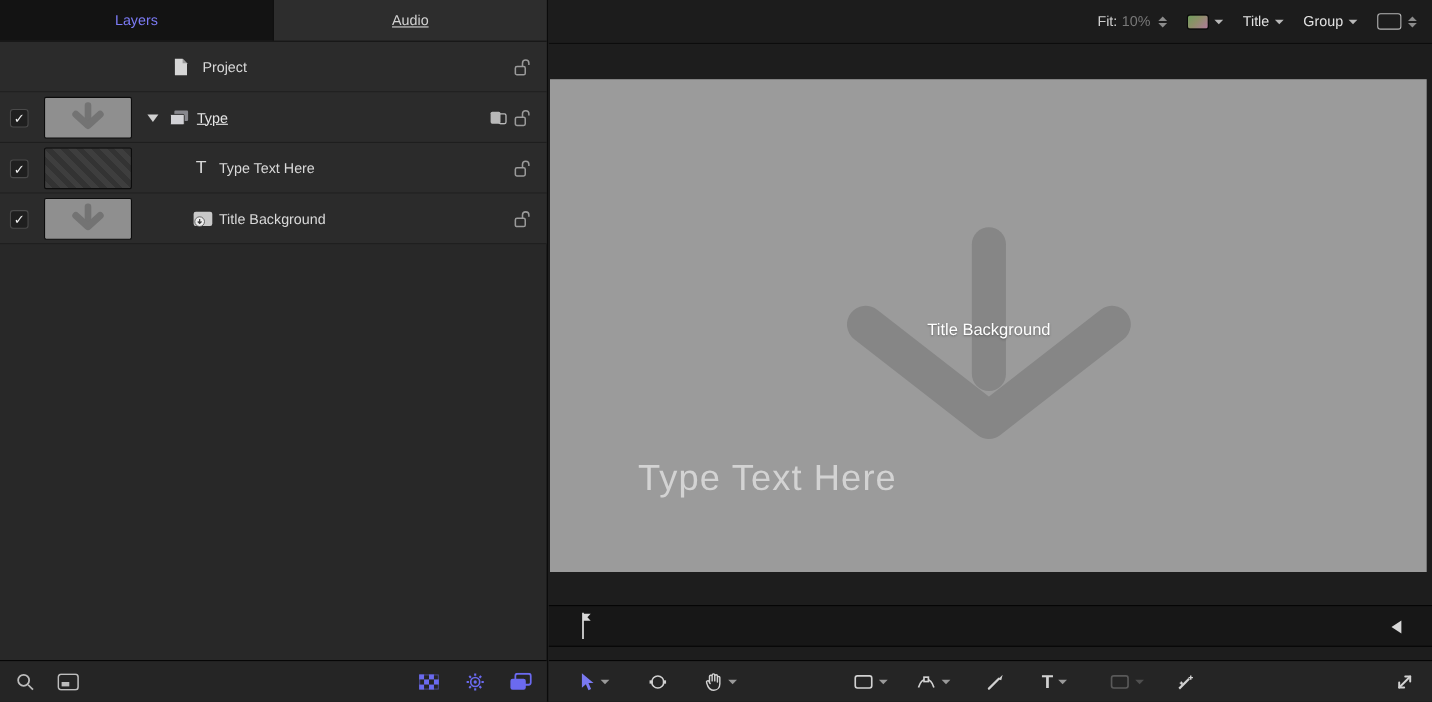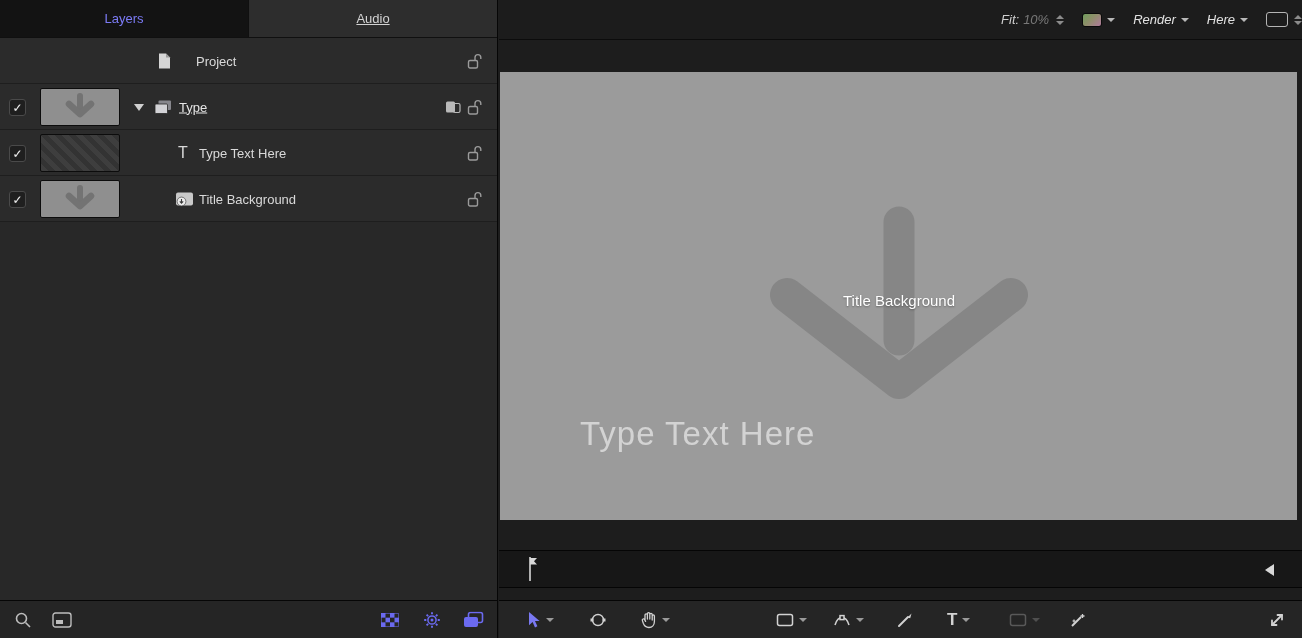--- a/index.html
+++ b/index.html
@@ -31,21 +31,21 @@
   .t-icon { font-size:16px; color:#d8d8d8; font-weight:400; }
   .lock-btn { position:absolute; right:15px; top:50%; transform:translateY(-50%); color:#9a9a9a; display:flex; }
   .clone-slot { position:absolute; right:36px; top:50%; transform:translateY(-50%); display:flex; }
 
   .panel-bottom { position:absolute; left:0; right:0; top:600px; height:38px; background:#252525; border-top:1px solid #060606; }
   .pb-icon { position:absolute; top:50%; transform:translateY(-50%); display:flex; color:#bdbdbd; }
   .pb-icon.accent { color:#6b6af0; }
 
   
   .right-panel { position:absolute; left:499px; top:0; width:803px; height:638px; background:#1d1d1d; }
-  .viewer-toolbar { position:absolute; left:0; right:0; top:0; height:40px; background:#1c1c1c; border-bottom:1px solid #0c0c0c; display:flex; align-items:center; justify-content:flex-end; gap:18px; font-size:13px;font-style:italic; }
+  .viewer-toolbar { position:absolute; left:0; right:0; top:0; height:40px; background:#1c1c1c; border-bottom:1px solid #0c0c0c; display:flex; align-items:center; justify-content:flex-end; gap:18px; padding-right:14px; font-size:13px; }
   .fit-control { display:flex; align-items:center; gap:4px; }
   .fit-label { color:#cfcfcf; }
   .fit-value { color:#787878; }
   .stepper { display:flex; flex-direction:column; gap:2px; margin-left:3px; }
   .stepper i { display:block; width:0; height:0; border-left:4px solid transparent; border-right:4px solid transparent; }
   .stepper .up { border-bottom:4.5px solid #8c8c8c; }
   .stepper .down { border-top:4.5px solid #8c8c8c; }
   .chev { display:inline-block; width:0; height:0; border-left:4px solid transparent; border-right:4px solid transparent; border-top:4.5px solid #b8b8b8; margin-left:5px; }
   .menu-btn { display:flex; align-items:center; color:#e2e2e2; }
   .swatch-control { display:flex; align-items:center; }
@@ -88,21 +88,21 @@
 
     <div class="rows">
 
       <div class="row">
         <span class="icon-slot" style="left:157px">
           <svg width="14" height="17" viewBox="0 0 14 17">
               <path d="M2 1 h7 l4 4 v11 H2 Z" fill="#d6d6d6"></path>
               <path d="M9 1 l4 4 H9 Z" fill="#9a9a9a"></path>
             </svg>
         </span>
-        <span class="row-label" style="left:196px">Project</span>
+        <span class="row-label" style="left:184px">Project</span>
         <span class="lock-btn">
           <svg width="15" height="17" viewBox="0 0 15 17" fill="none" stroke="currentColor" stroke-width="1.4">
               <rect x="1.5" y="8" width="9" height="7.5" rx="1.5"></rect>
               <path d="M8 8 V5 a2.9 2.9 0 0 1 5.8 0 V6.5"></path>
             </svg>
         </span>
       </div>
 
       <div class="row">
         <span class="chk">
@@ -238,25 +238,25 @@
         <span class="stepper">
             <i class="up"></i>
             <i class="down"></i>
           </span>
       </div>
       <div class="swatch-control">
         <span class="swatch"></span>
         <i class="chev"></i>
       </div>
       <div class="menu-btn">
-        <span>Render</span>
+        <span>Title</span>
         <i class="chev"></i>
       </div>
       <div class="menu-btn">
-        <span>Here</span>
+        <span>Group</span>
         <i class="chev"></i>
       </div>
       <div class="display-control">
         <span class="display-icon"></span>
         <span class="stepper">
             <i class="up"></i>
             <i class="down"></i>
           </span>
       </div>
     </div>

